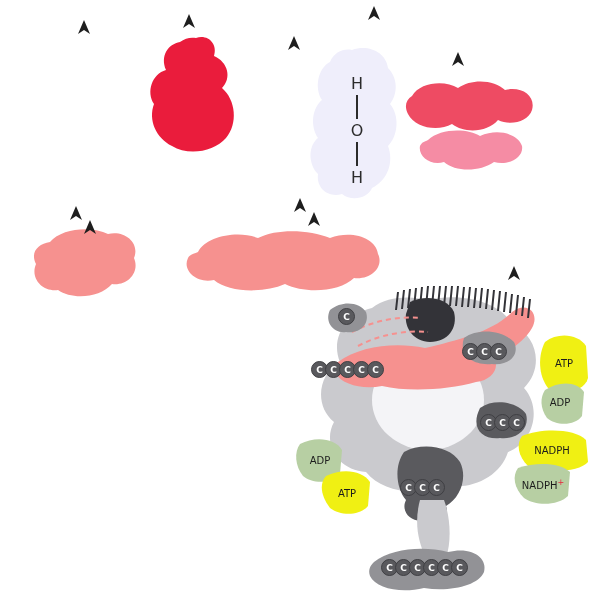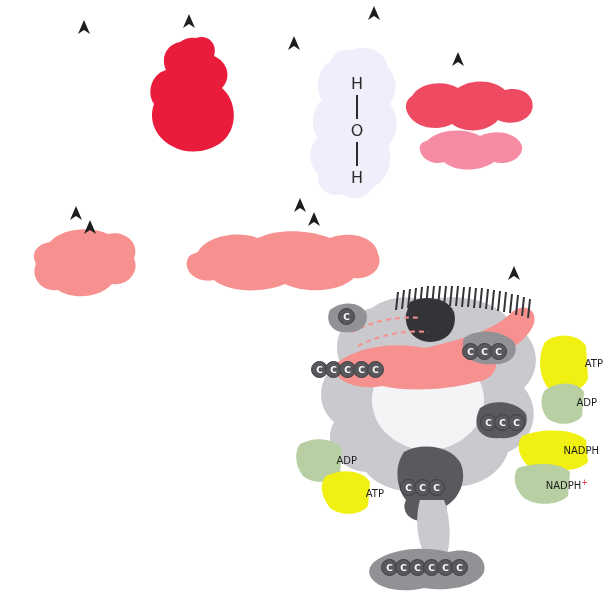--- a/index.html
+++ b/index.html
@@ -2,21 +2,21 @@
 <html><head>
 <meta charset="utf-8">
 <style>
   html,body{margin:0;padding:0;background:#ffffff;}
   #canvas{position:relative;width:604px;height:606px;background:#ffffff;overflow:hidden;
           font-family:"DejaVu Sans",sans-serif;}
   #blobs{position:absolute;left:0;top:0;}
   .water{position:absolute;left:334px;top:74px;width:46px;display:flex;flex-direction:column;
          align-items:center;color:#2b2b2b;font-size:16px;line-height:19px;}
   .bond{width:2px;height:24px;background:#2b2b2b;margin:2px 0;}
-  .mol{position:absolute;font-size:10px;color:#1c1c1c;text-align:right;line-height:12px;padding-left:17px;}
+  .mol{position:absolute;font-size:10px;color:#1c1c1c;text-align:center;line-height:12px;}
   .mol sup{font-size:8px;color:#e8243c;}
   .cgroup{position:absolute;display:flex;}
   .cc{width:17px;height:17px;border-radius:50%;background:#59595d;border:1px solid #3f3f43;
       color:#ffffff;font-size:9px;font-weight:bold;display:flex;align-items:center;
       justify-content:center;margin-left:-3px;box-sizing:border-box;}
   .cc:first-child{margin-left:0;}
 </style>
 </head>
 <body>
 

